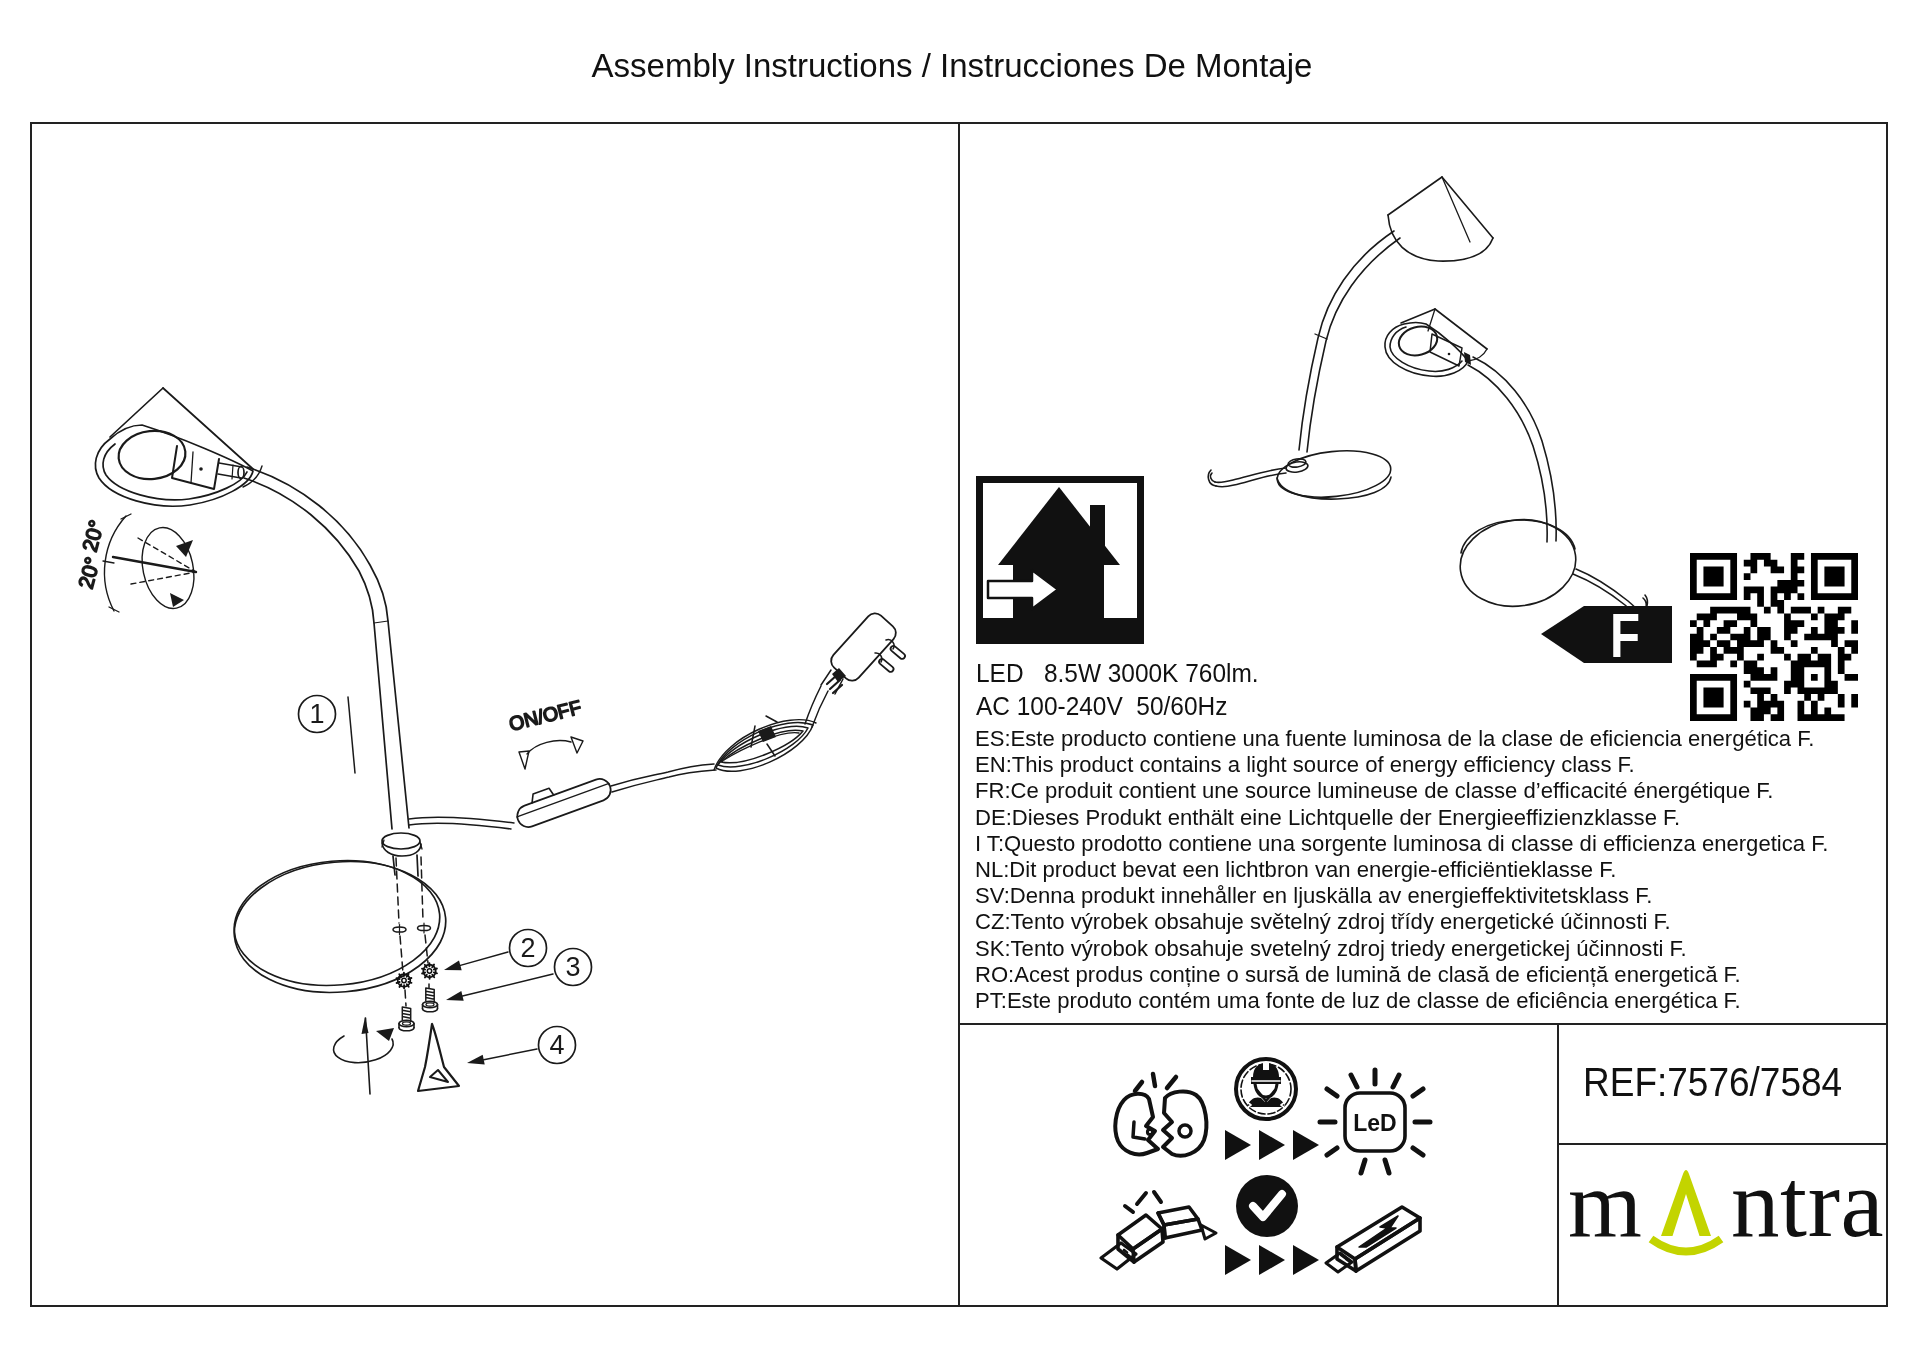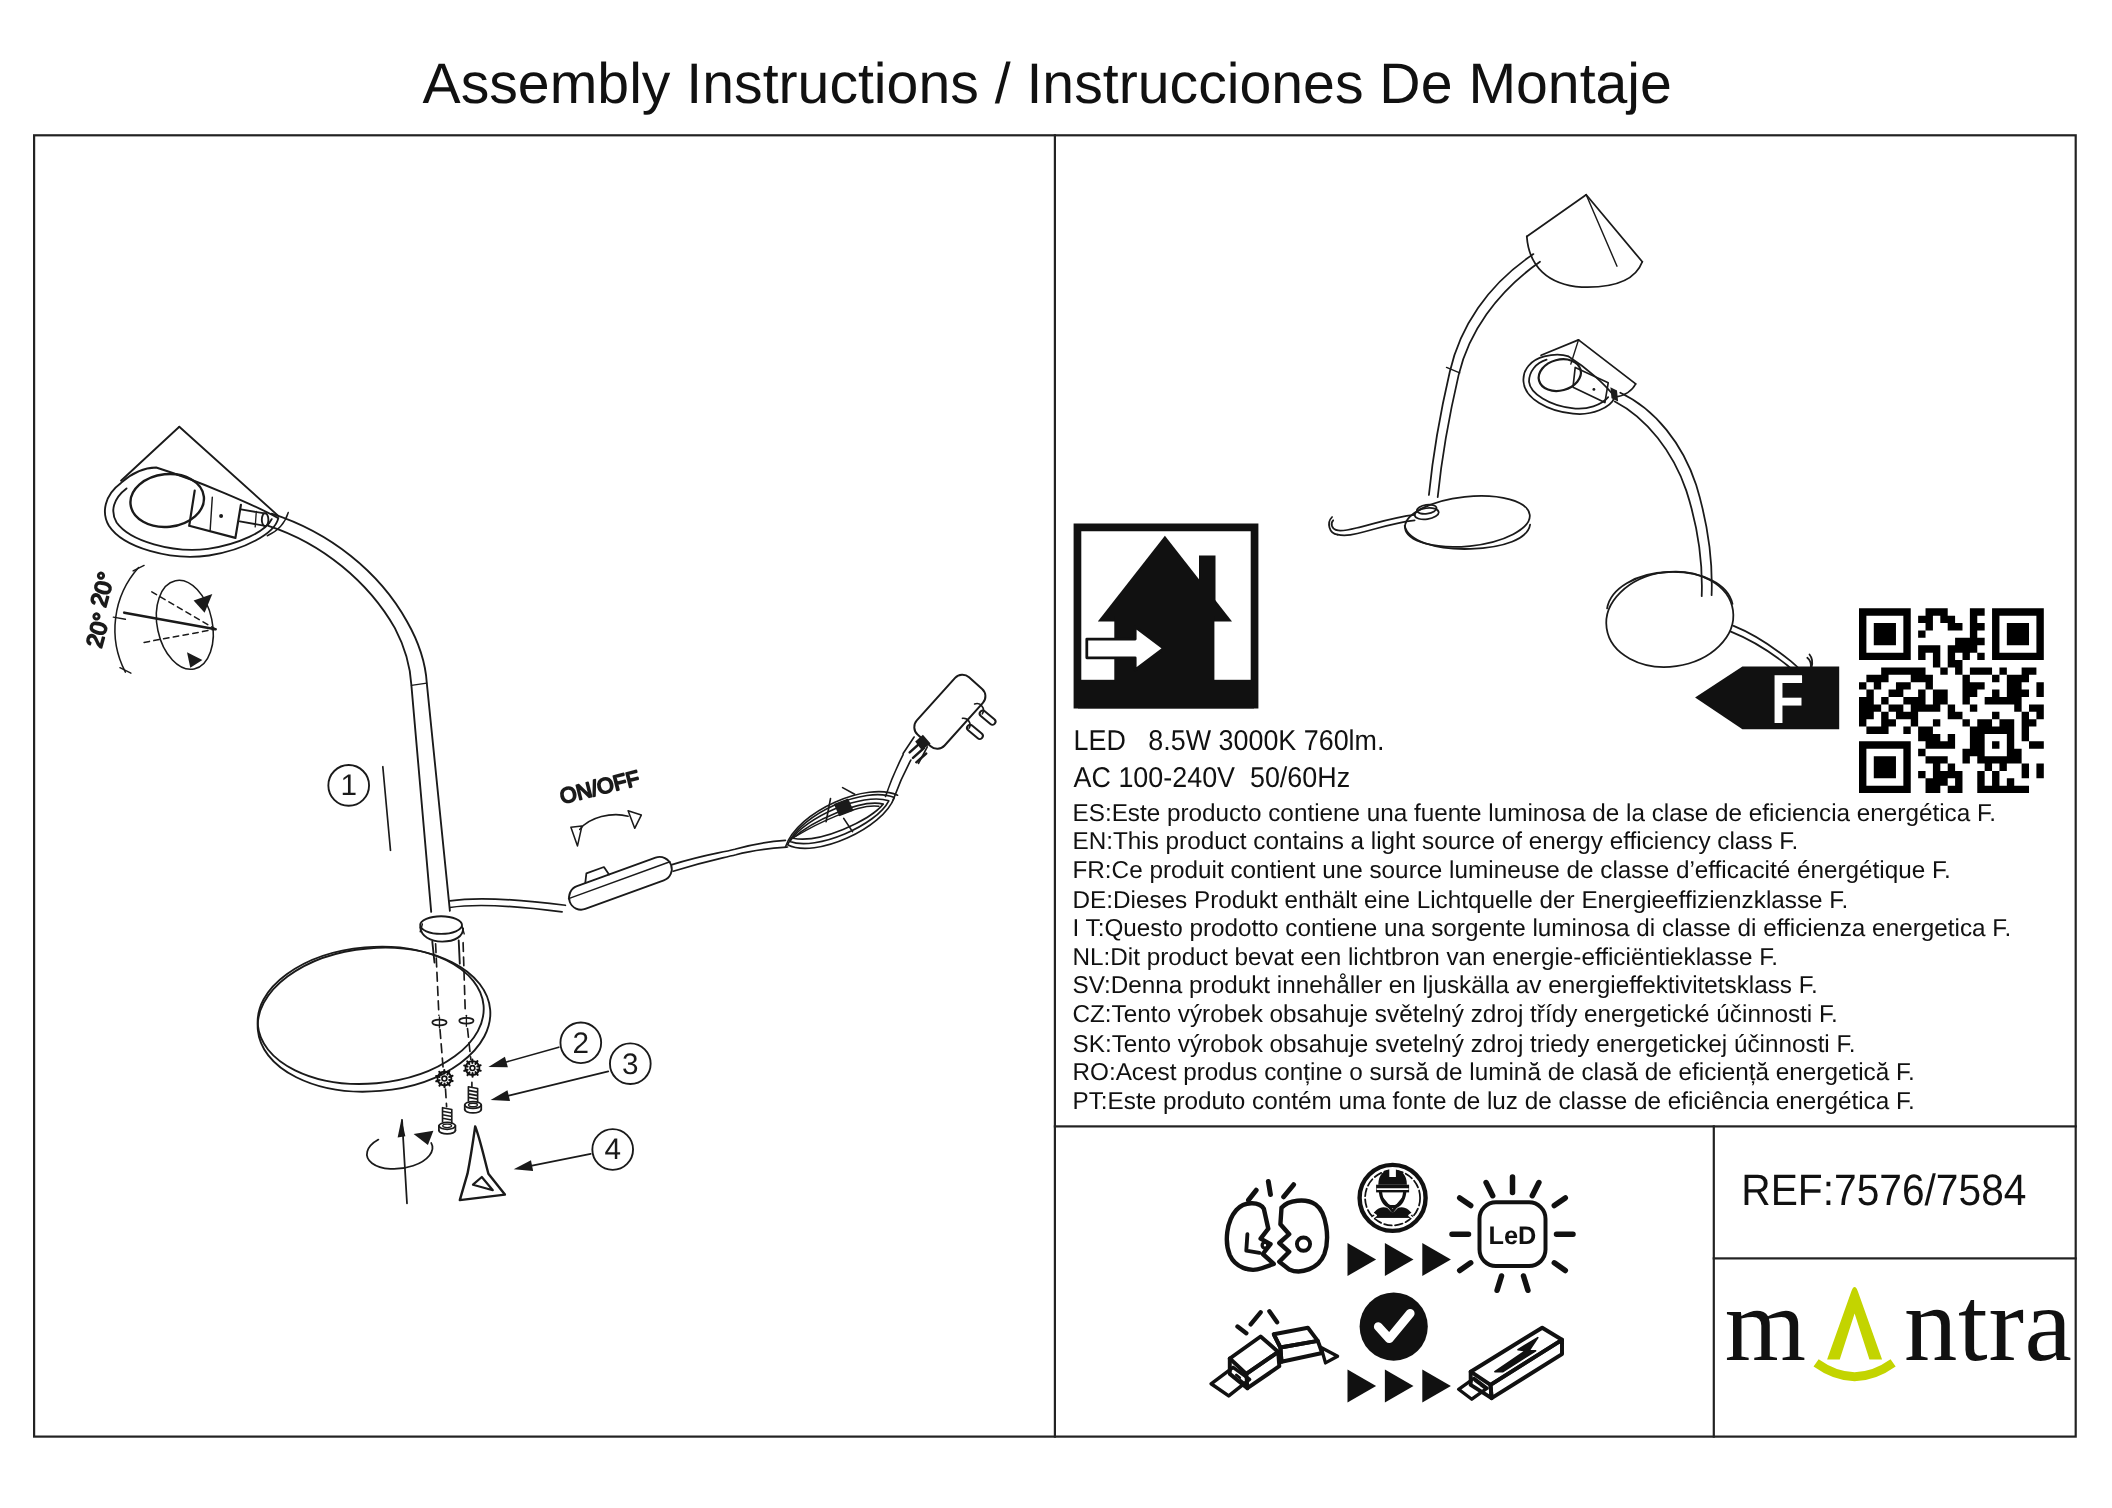--- a/index.html
+++ b/index.html
@@ -1,19 +1,19 @@
 <!DOCTYPE html>
 <html><head>
 <meta charset="utf-8">
 <style>
 html,body{margin:0;padding:0;}
 body{width:1920px;height:1371px;background:#fff;position:relative;overflow:hidden;
      font-family:"Liberation Sans",sans-serif;color:#1a1a1a;}
 .abs{position:absolute;}
-#title{top:47px;left:0;width:1904px;text-align:center;font-size:52px;color:#111;}
+#title{top:47px;left:0;width:1904px;text-align:center;font-size:33px;color:#111;}
 .bx{position:absolute;border:2px solid #222;box-sizing:border-box;}
 #specs{left:976px;top:657px;font-size:26px;line-height:32.6px;color:#111;white-space:pre;transform:scaleX(.94);transform-origin:0 0;}
 #langs{left:975px;top:726px;font-size:22.2px;line-height:26.2px;color:#111;white-space:pre;transform:scaleX(.995);transform-origin:0 0;}
 #ref{left:1583px;top:1060px;font-size:40px;color:#111;transform:scaleX(.925);transform-origin:0 0;}
 svg{position:absolute;left:0;top:0;}
 </style>
 </head>
 <body>
 <div id="title" class="abs">Assembly Instructions / Instrucciones De Montaje</div>
 

